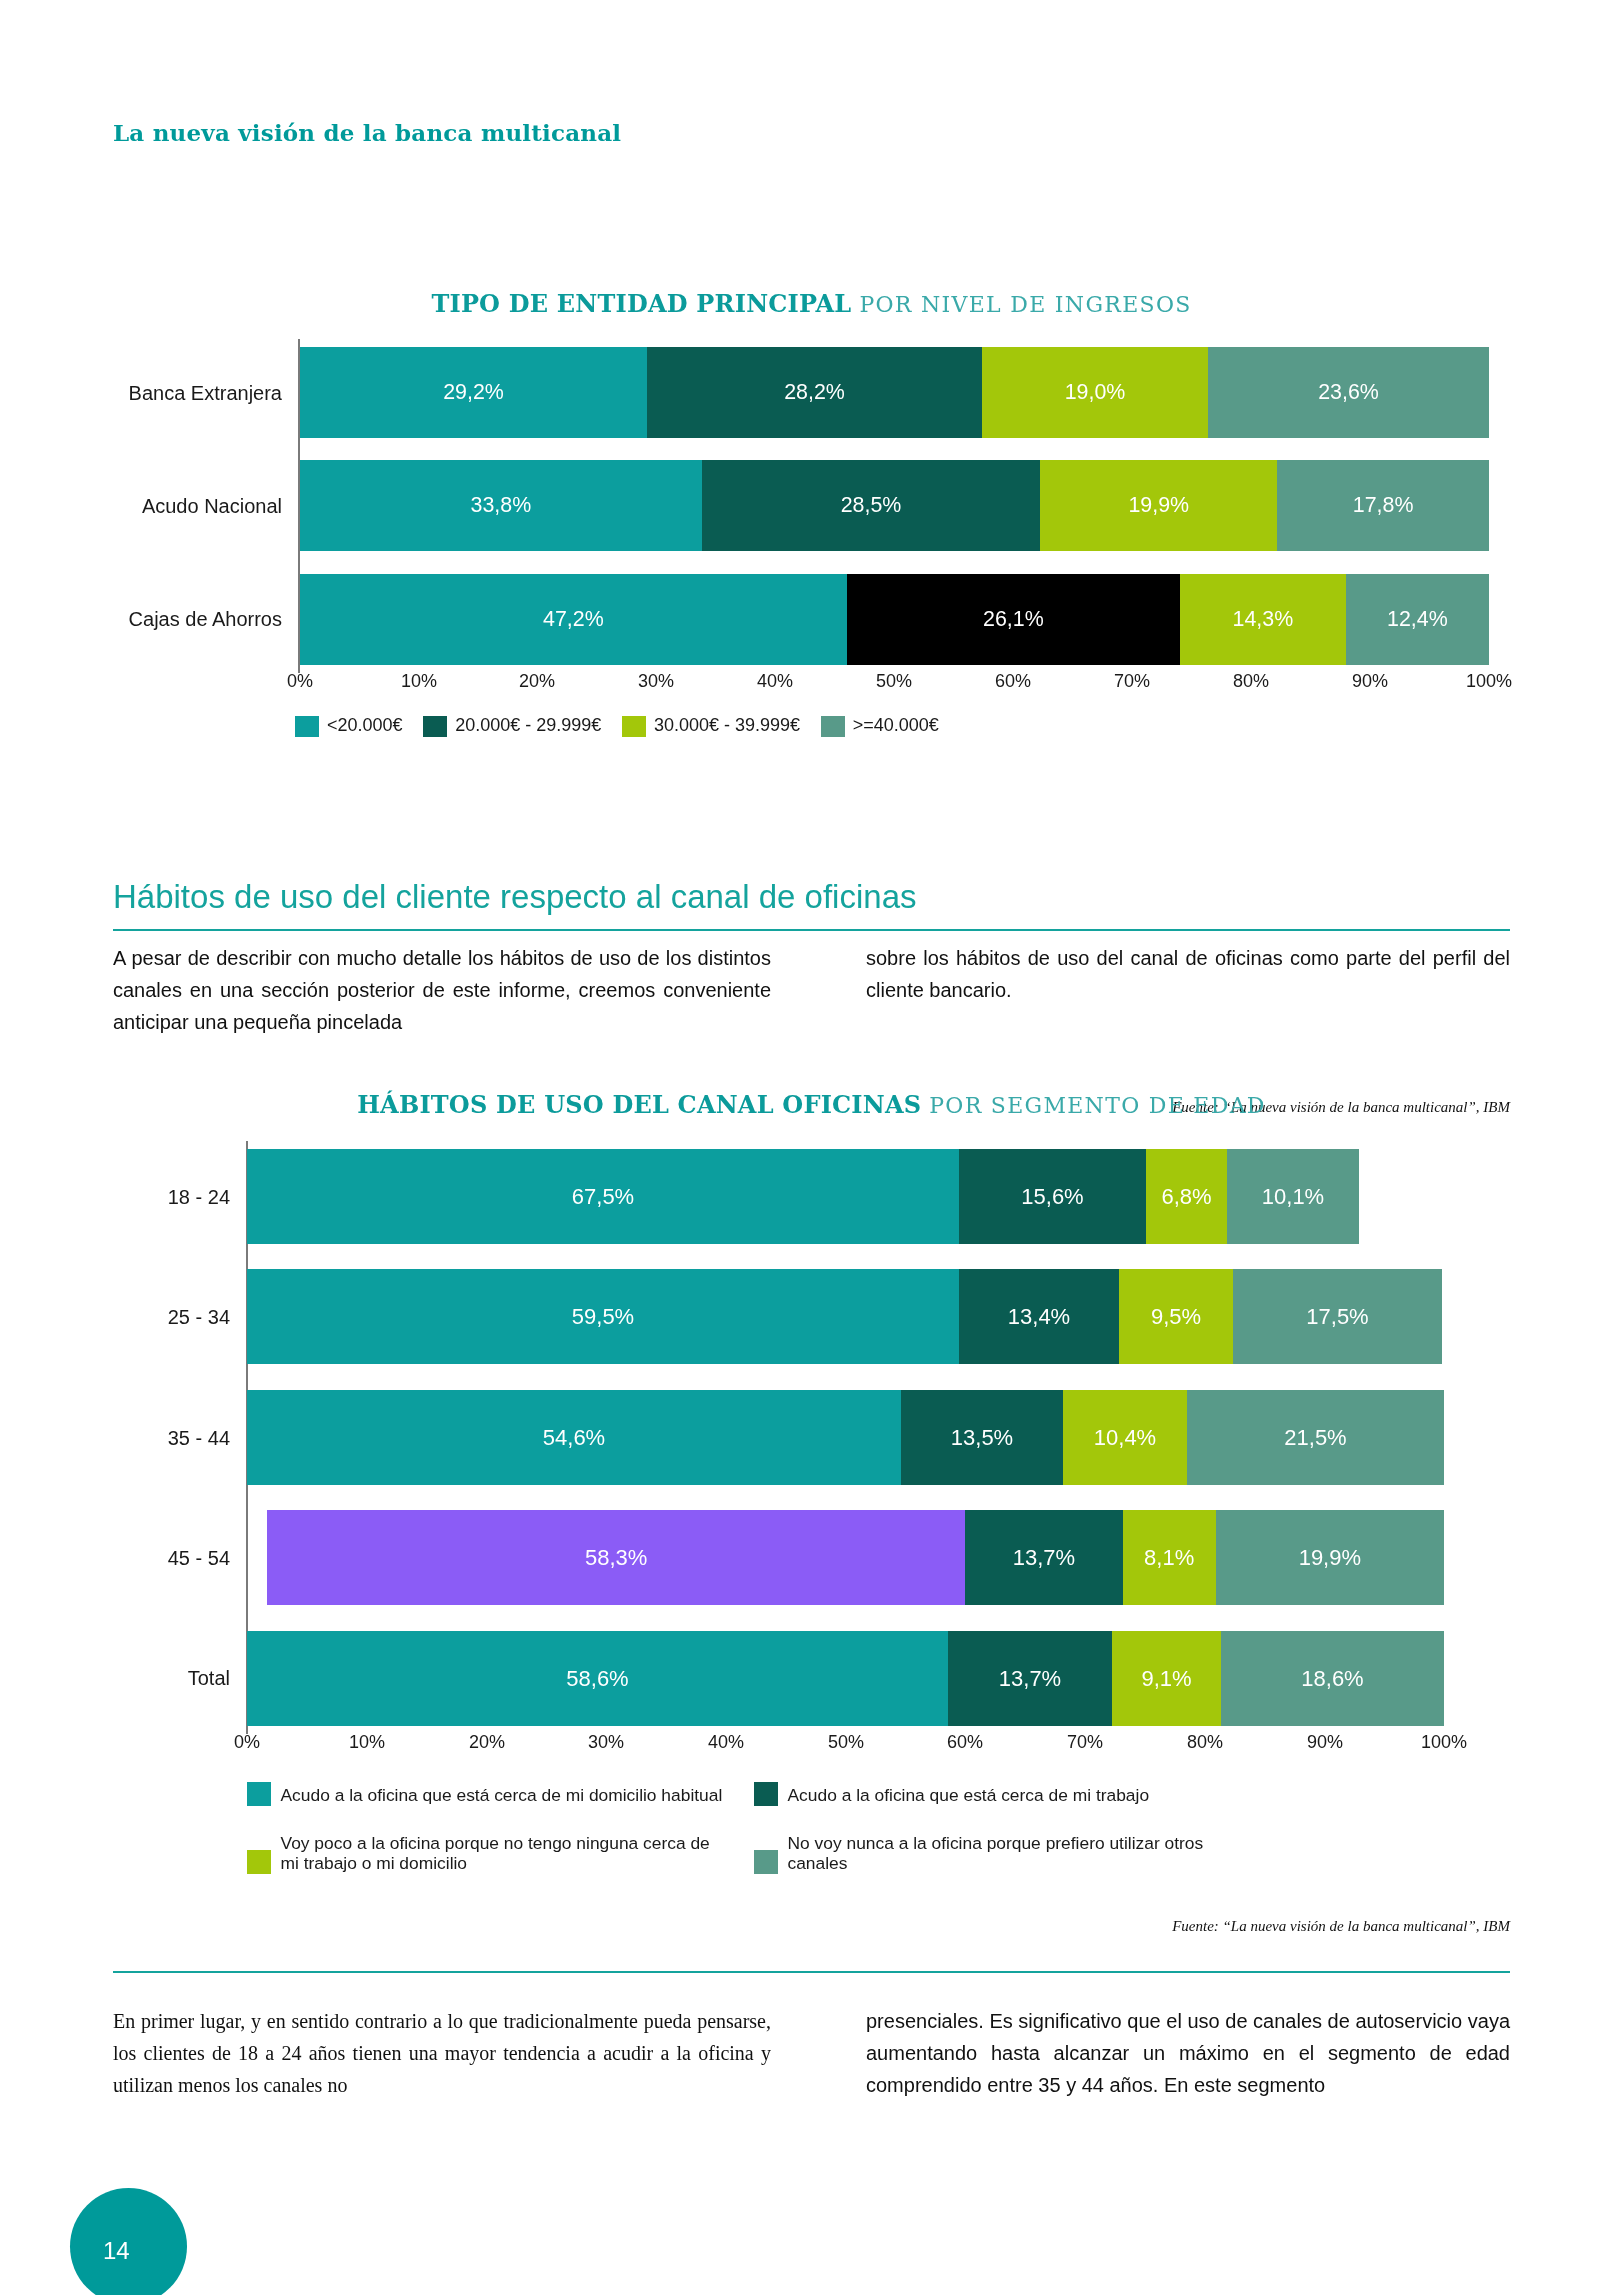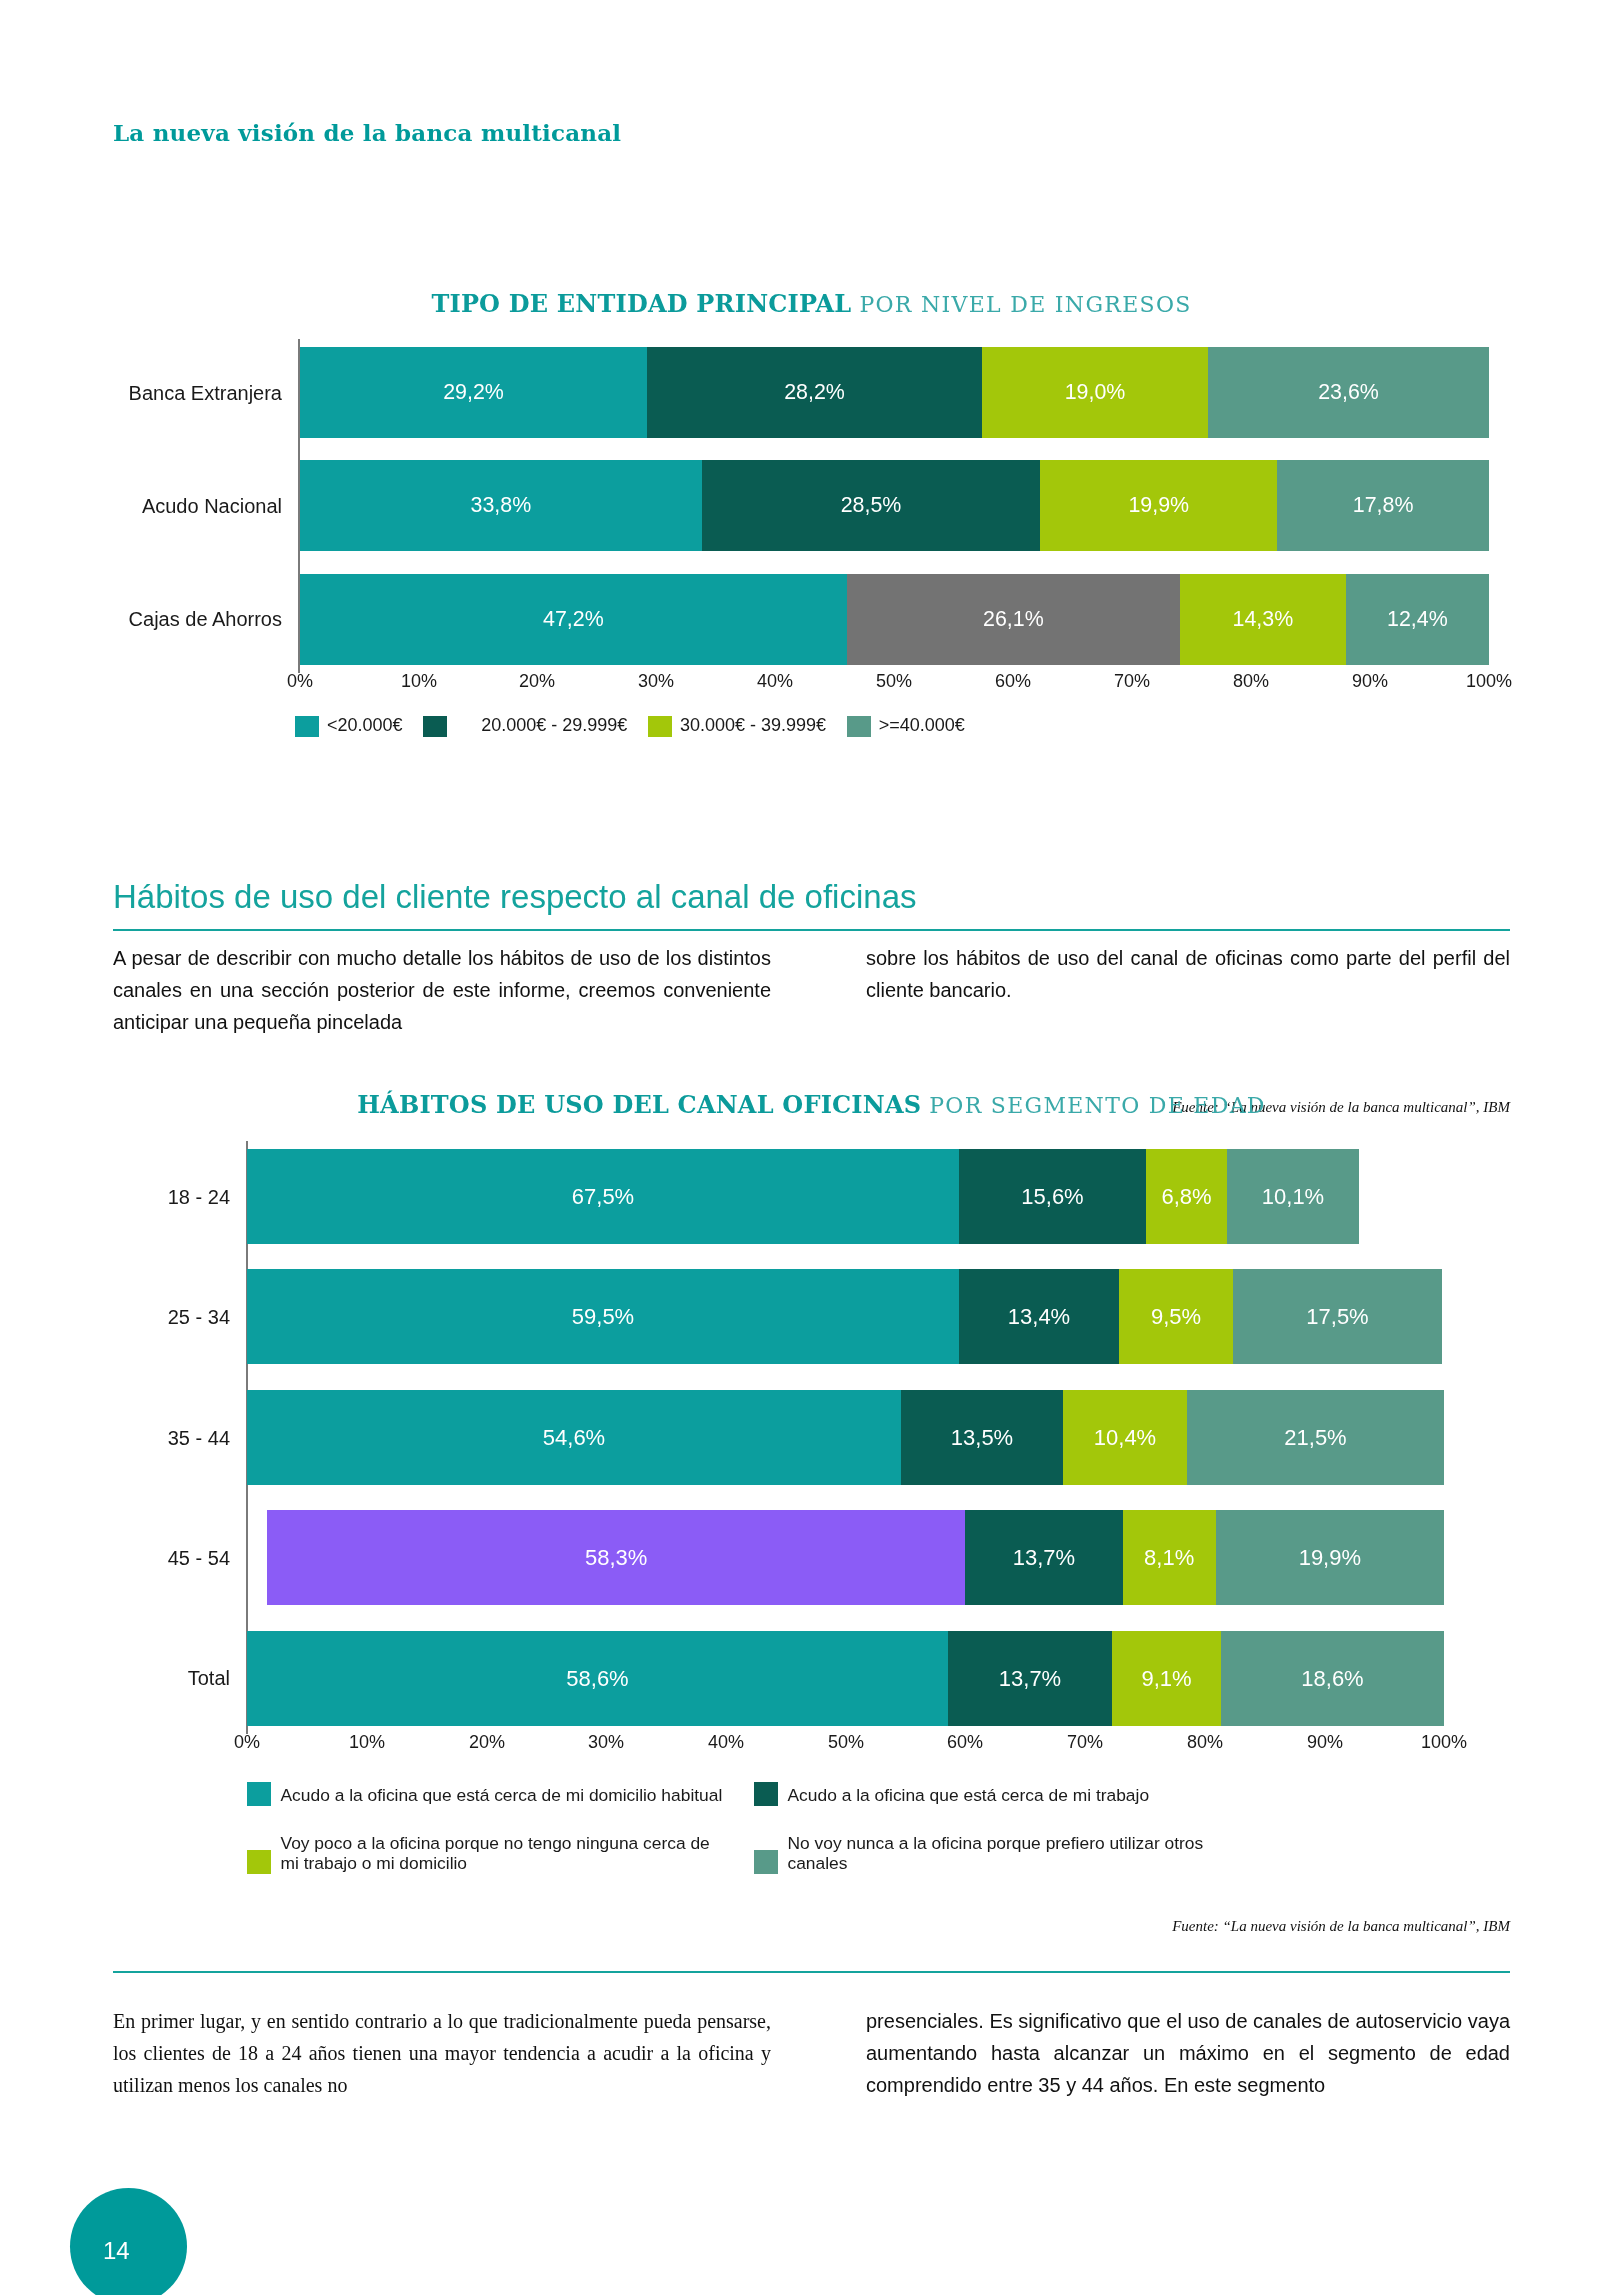--- a/index.html
+++ b/index.html
@@ -133,21 +133,21 @@
         <div class="rowlabel" style="top: 159px; left: 0px; width: 282px;">Acudo Nacional</div>
         <div class="barrow" style="position: absolute; left: 300px; top: 113px; width: 1189px; height: 91px;">
           <div class="seg" style="background: rgb(12, 158, 158); width: 402px; font-size: 21.4px;">33,8%</div>
           <div class="seg" style="background: rgb(10, 92, 82); width: 339px; font-size: 21.4px;">28,5%</div>
           <div class="seg" style="background: rgb(163, 199, 10); width: 237px; font-size: 21.4px;">19,9%</div>
           <div class="seg" style="background: rgb(88, 154, 137); width: 212px; font-size: 21.4px;">17,8%</div>
         </div>
         <div class="rowlabel" style="top: 272px; left: 0px; width: 282px;">Cajas de Ahorros</div>
         <div class="barrow" style="position: absolute; left: 300px; top: 227px; width: 1189px; height: 91px;">
           <div class="seg" style="background: rgb(12, 158, 158); width: 561px; font-size: 21.4px;">47,2%</div>
-          <div class="seg" style="background: #737373; width: 342px; font-size: 21.4px;">26,1%</div>
+          <div class="seg" style="background: #000000; width: 342px; font-size: 21.4px;">26,1%</div>
           <div class="seg" style="background: rgb(163, 199, 10); width: 170px; font-size: 21.4px;">14,3%</div>
           <div class="seg" style="background: rgb(88, 154, 137); width: 147px; font-size: 21.4px;">12,4%</div>
         </div>
       </div>
     <div class="ticks" id="c1ticks" style="position: relative; margin-top: 6.3px;">
         <div class="tick" style="left: 300px; font-size: 18px;">0%</div>
         <div class="tick" style="left: 419px; font-size: 18px;">10%</div>
         <div class="tick" style="left: 537px; font-size: 18px;">20%</div>
         <div class="tick" style="left: 656px; font-size: 18px;">30%</div>
         <div class="tick" style="left: 775px; font-size: 18px;">40%</div>
@@ -157,21 +157,21 @@
         <div class="tick" style="left: 1251px; font-size: 18px;">80%</div>
         <div class="tick" style="left: 1370px; font-size: 18px;">90%</div>
         <div class="tick" style="left: 1489px; font-size: 18px;">100%</div>
       </div>
     <div id="c1legend" style="position: relative; margin-top: 12.7px; padding-left: 295px;">
         <div class="legend-row">
           <div class="legend-item" style="margin-right: 20.6px;">
             <span class="swatch" style="background: rgb(12, 158, 158); width: 24px; height: 20.6px; margin-right: 8px;"></span>
             <span class="legend-text">&lt;20.000€</span>
           </div>
-          <div class="legend-item" style="margin-right: 20.6px; gap: 26px;">
+          <div class="legend-item" style="margin-right: 20.6px;">
             <span class="swatch" style="background: rgb(10, 92, 82); width: 24px; height: 20.6px; margin-right: 8px;"></span>
             <span class="legend-text">20.000€ - 29.999€</span>
           </div>
           <div class="legend-item" style="margin-right: 20.6px;">
             <span class="swatch" style="background: rgb(163, 199, 10); width: 24px; height: 20.6px; margin-right: 8px;"></span>
             <span class="legend-text">30.000€ - 39.999€</span>
           </div>
           <div class="legend-item" style="margin-right: 20.6px;">
             <span class="swatch" style="background: rgb(88, 154, 137); width: 24px; height: 20.6px; margin-right: 8px;"></span>
             <span class="legend-text">&gt;=40.000€</span>

